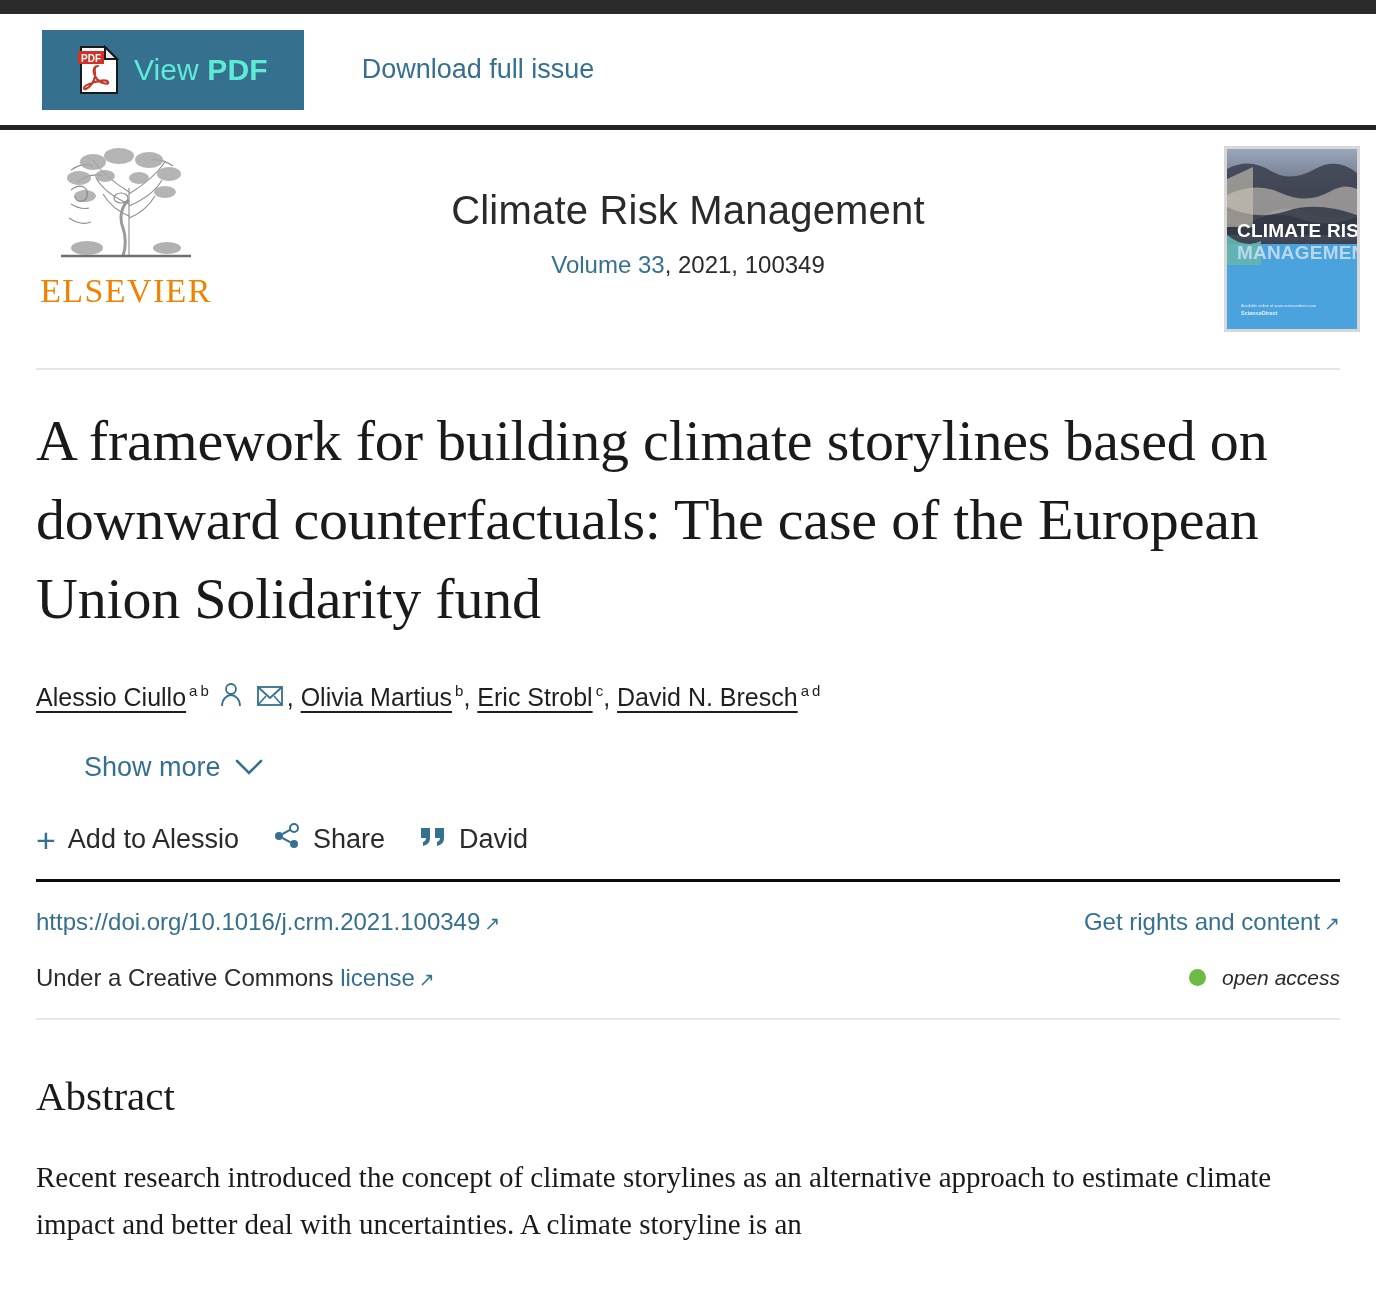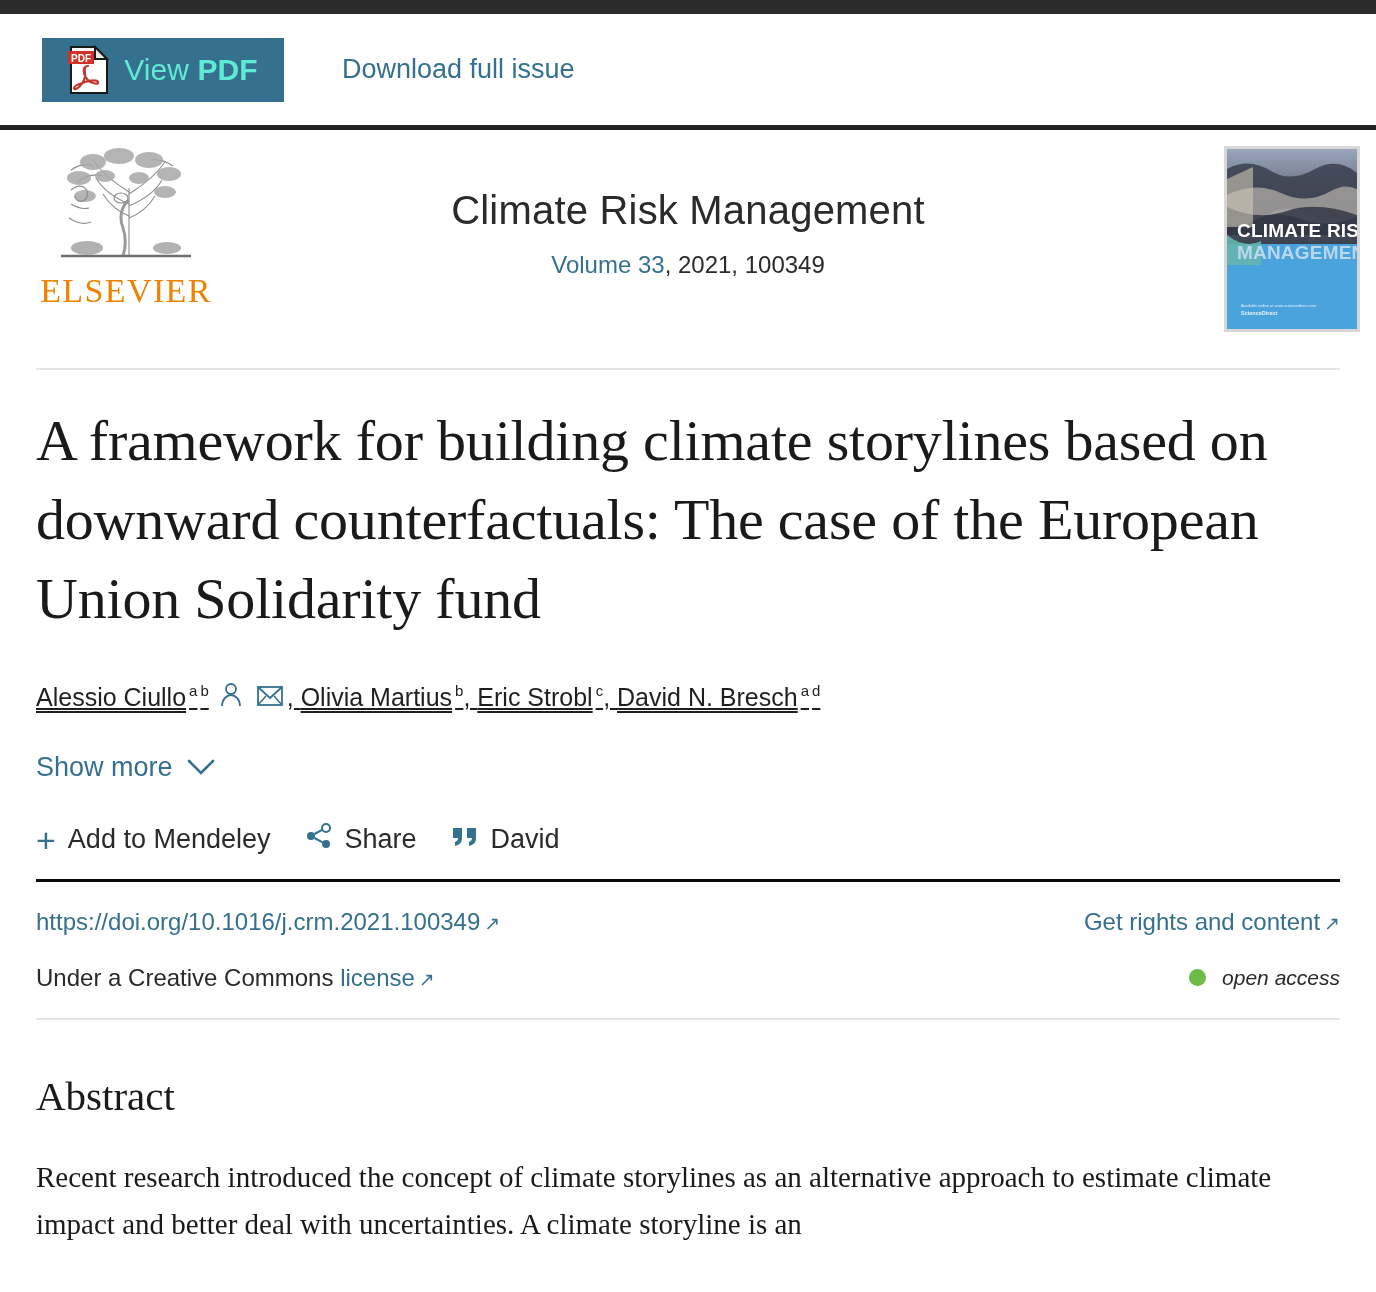--- a/index.html
+++ b/index.html
@@ -24,27 +24,27 @@
   .pdf-toolbar {
     height: 116px;
     background: #ffffff;
     display: flex;
     align-items: center;
     padding-left: 42px;
     border-bottom: 5px solid #232323;
   }
   .view-pdf-btn {
     background: #35708f;
-    height: 64px;
+    height: 80px;
     min-width: 242px;
     display: flex;
     align-items: center;
     justify-content: center;
     gap: 14px;
-    padding: 0 16px;
+    padding: 0 36px;
     cursor: pointer;
     text-decoration: none;
   }
   .view-pdf-label {
     color: #5eead4;
     font-size: 30px;
     font-family: "Liberation Sans", sans-serif;
     letter-spacing: 0.1px;
     white-space: nowrap;
   }
@@ -139,21 +139,20 @@
     margin: 32px 0 0 0;
     letter-spacing: -0.2px;
     max-width: 1290px;
   }
   .authors {
     margin-top: 40px;
     font-size: 25px;
     font-family: "Liberation Sans", sans-serif;
     color: #1f1f1f;
     line-height: 1.5;
-    text-decoration: underline;
   }
   .author-name {
     text-decoration: underline;
     text-underline-offset: 5px;
     cursor: pointer;
     color: #1f1f1f;
   }
   .sup {
     font-size: 15px;
     vertical-align: super;
@@ -168,20 +167,21 @@
 
   .show-more {
     margin-top: 34px;
     color: #35708f;
     font-size: 27px;
     font-family: "Liberation Sans", sans-serif;
     display: inline-flex;
     align-items: center;
     gap: 14px;
     cursor: pointer;
+    margin-left: 48px;
   }
 
   .actions {
     margin-top: 40px;
     display: flex;
     align-items: center;
     gap: 34px;
     font-family: "Liberation Sans", sans-serif;
   }
   .action-item {
@@ -366,21 +366,21 @@
       <svg width="28" height="17" viewBox="0 0 28 17" xmlns="http://www.w3.org/2000/svg">
         <path d="M2 2 L14 14 L26 2" fill="none" stroke="#35708f" stroke-width="2.6" stroke-linecap="round"></path>
       </svg>
     </span>
   </div>
 
   <div class="actions">
 
     <div class="action-item">
       <span class="plus-glyph">+</span>
-      <span>Add to Mendeley</span>
+      <span>Add to Alessio</span>
     </div>
 
     <div class="action-item">
       <span>
         <svg width="28" height="26" viewBox="0 0 28 26" xmlns="http://www.w3.org/2000/svg">
           <circle cx="21" cy="5" r="4" fill="none" stroke="#35708f" stroke-width="2"></circle>
           <circle cx="6" cy="13" r="4" fill="#35708f"></circle>
           <circle cx="21" cy="21" r="4" fill="#35708f"></circle>
           <path d="M9.5 11 L17.5 6.7 M9.5 15 L17.5 19.3" stroke="#35708f" stroke-width="2"></path>
         </svg>

